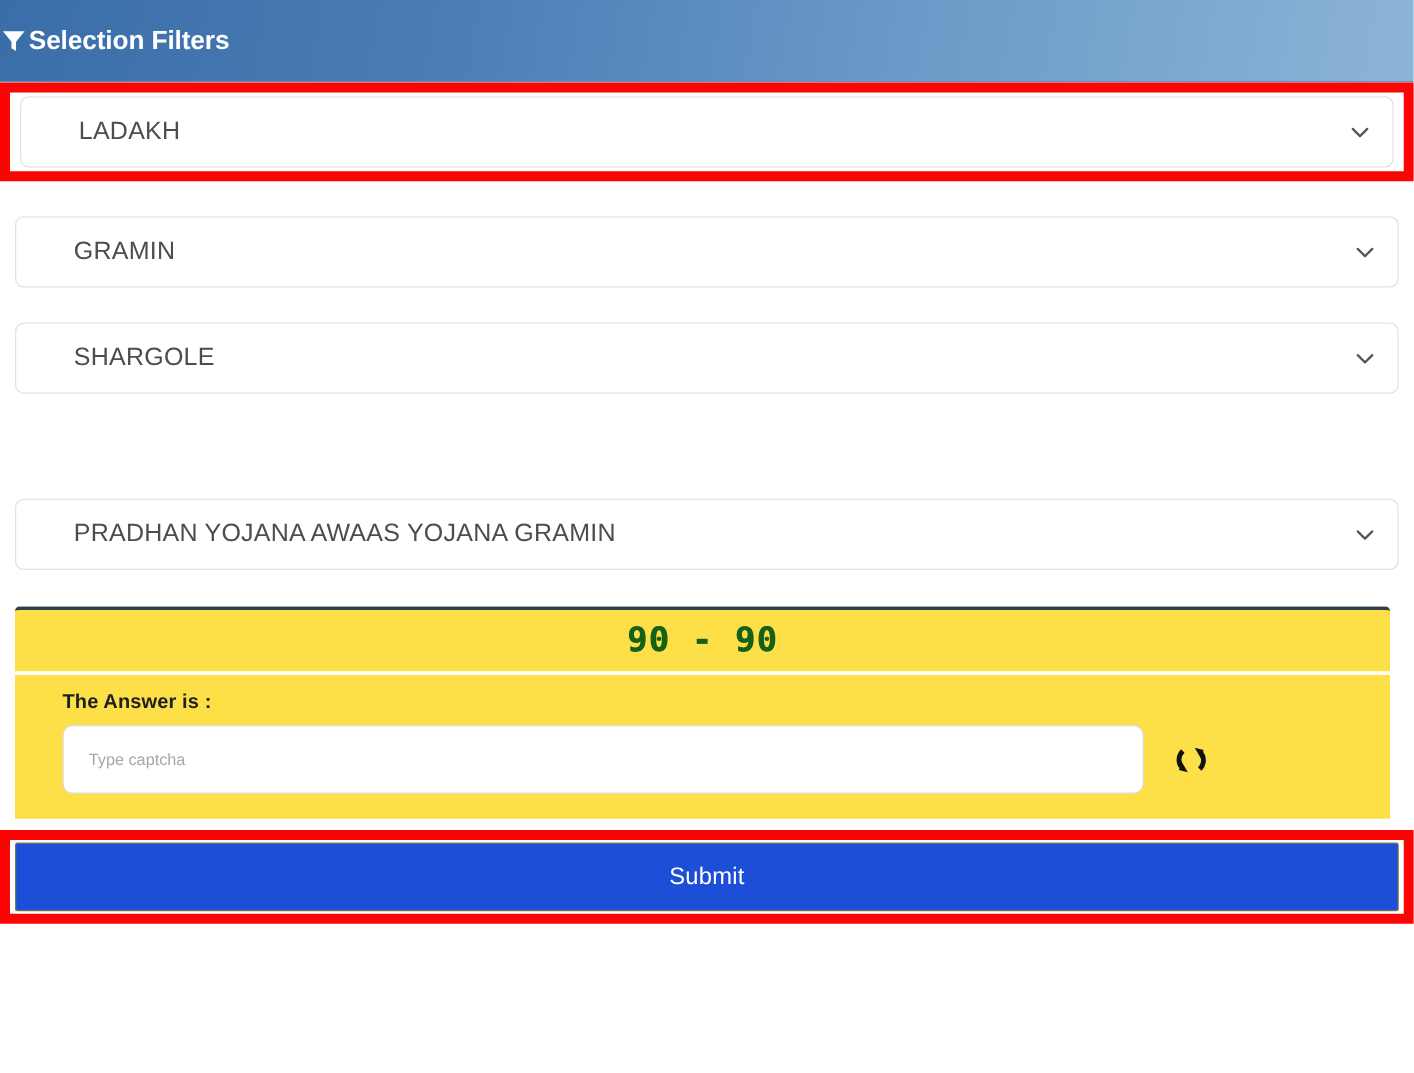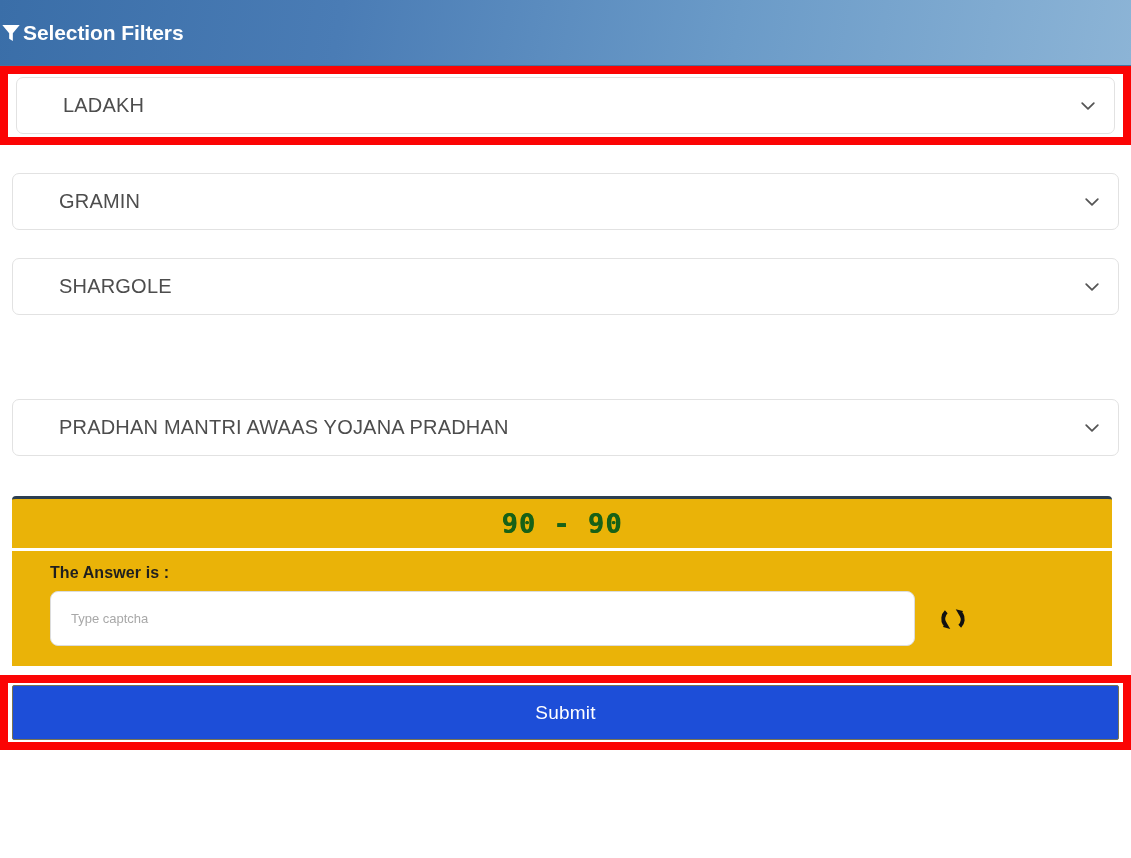--- a/index.html
+++ b/index.html
@@ -84,22 +84,22 @@
     border: 8px solid #fb0404;
     background: #ffffff;
     padding: 3px 4px 3px 4px;
   }
   .hl-ring .select-wrap { margin: 0 4px; }
 
   .gap-28 { height: 28px; }
 
   
   .captcha-panel {
-    margin: 12px 19px 0 12px;
-    background: #eab308;
+    margin: 1px 19px 0 12px;
+    background: #fde047;
     border-top: 3px solid #2c3e50;
     border-radius: 4px 4px 0 0;
     overflow: hidden;
   }
   .captcha-display {
     height: 52px;
     display: flex;
     align-items: center;
     justify-content: center;
     border-bottom: 3px solid #ffffff;
@@ -221,21 +221,21 @@
   <div class="gap-28"></div>
 
 
   <div class="gap-28"></div>
 
 
   <div class="gap-28"></div>
 
   <div class="select-wrap">
     <div class="select-box">
-      <span class="select-value">PRADHAN MANTRI AWAAS YOJANA PRADHAN</span>
+      <span class="select-value">PRADHAN YOJANA AWAAS YOJANA GRAMIN</span>
     </div>
     <svg class="chev" viewBox="0 0 24 24" aria-hidden="true">
       <path d="M5 8.5 L12 15.5 L19 8.5" fill="none" stroke="#555555" stroke-width="2.1" stroke-linecap="round" stroke-linejoin="round"></path>
     </svg>
   </div>
 
   <div class="gap-28"></div>
 </div>
 
 <div class="captcha-panel">

